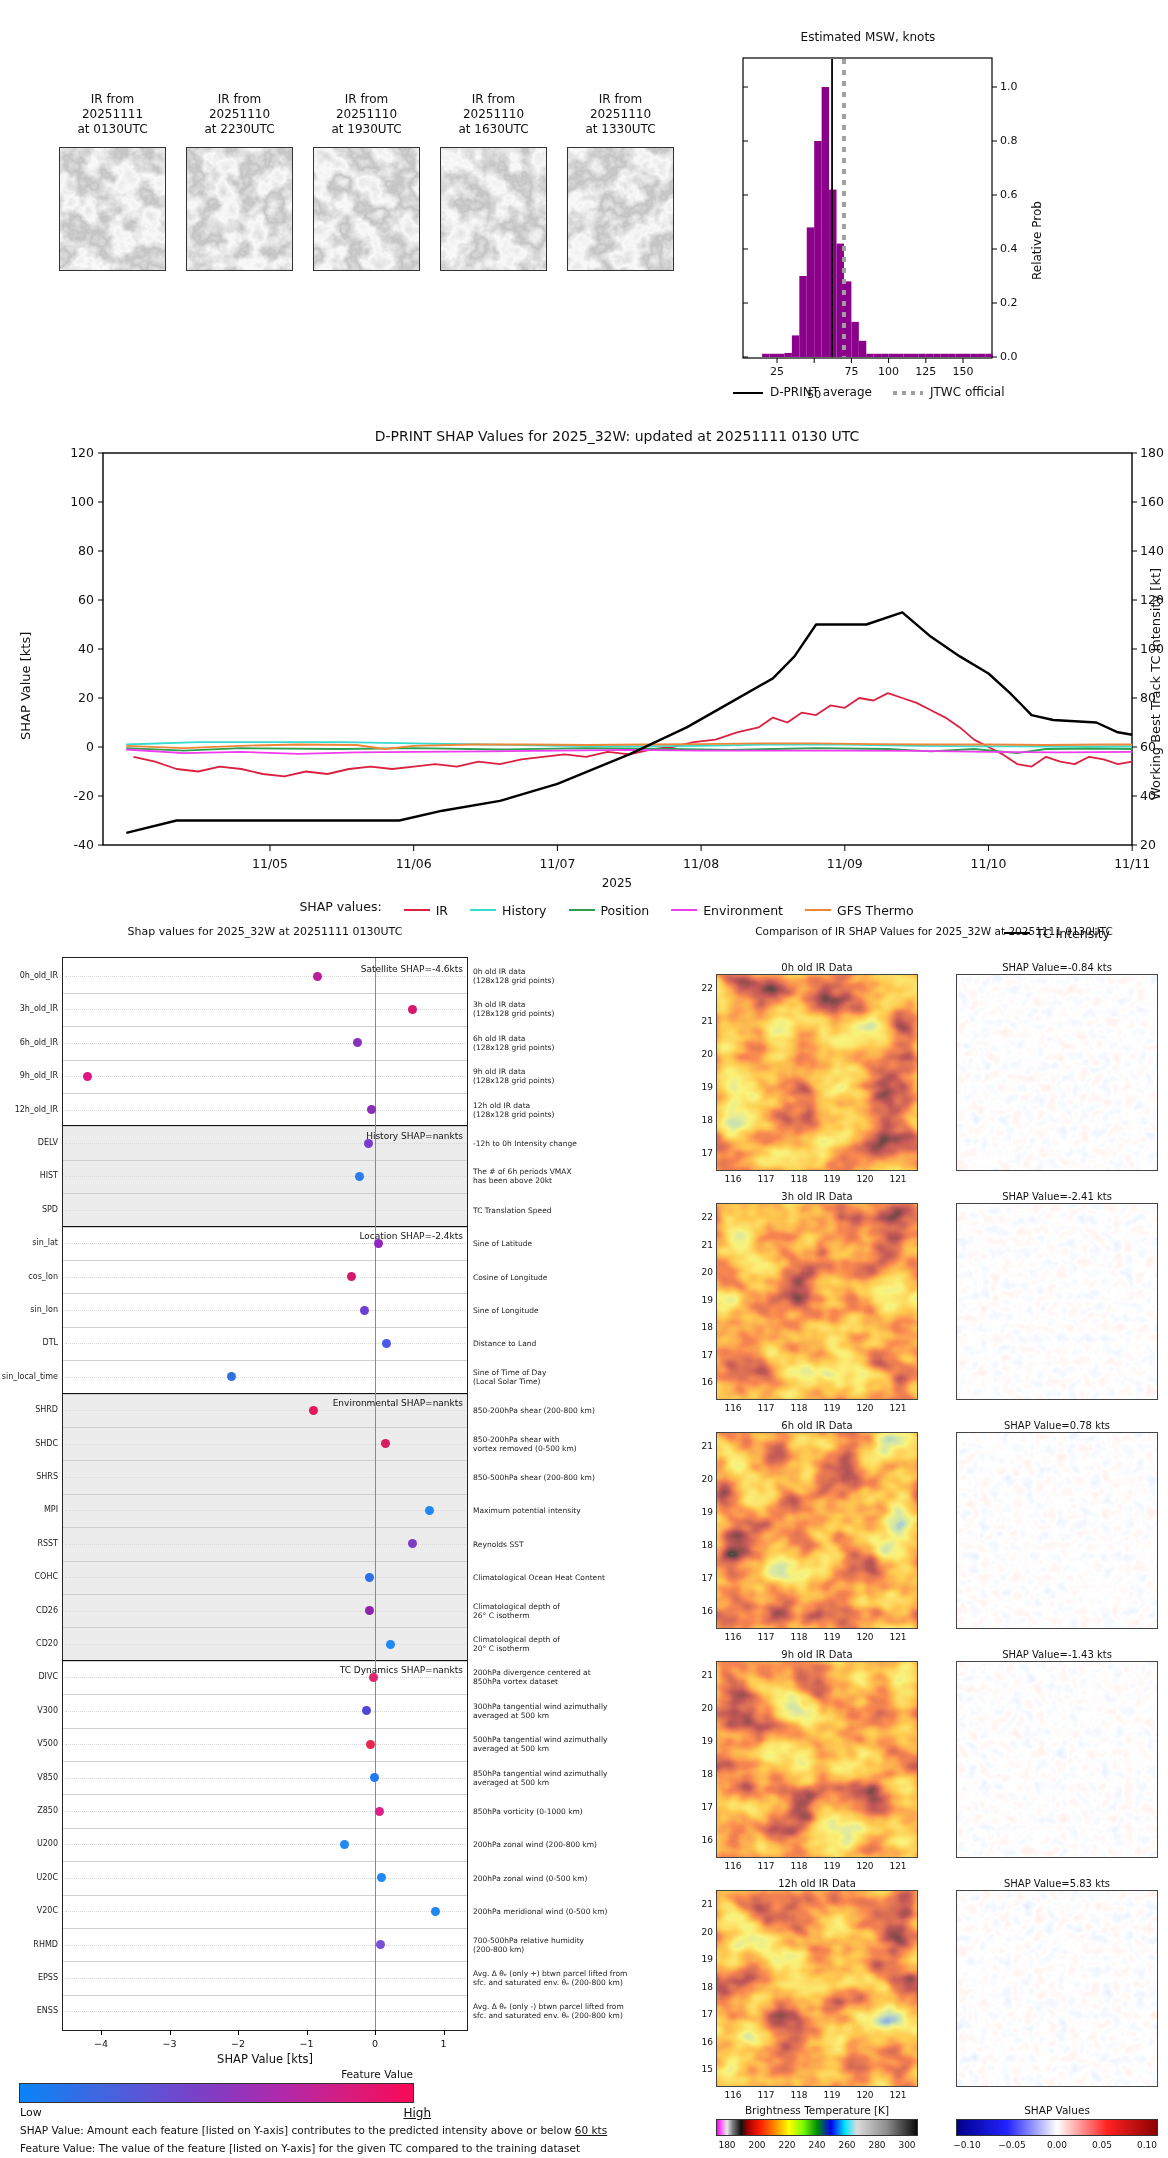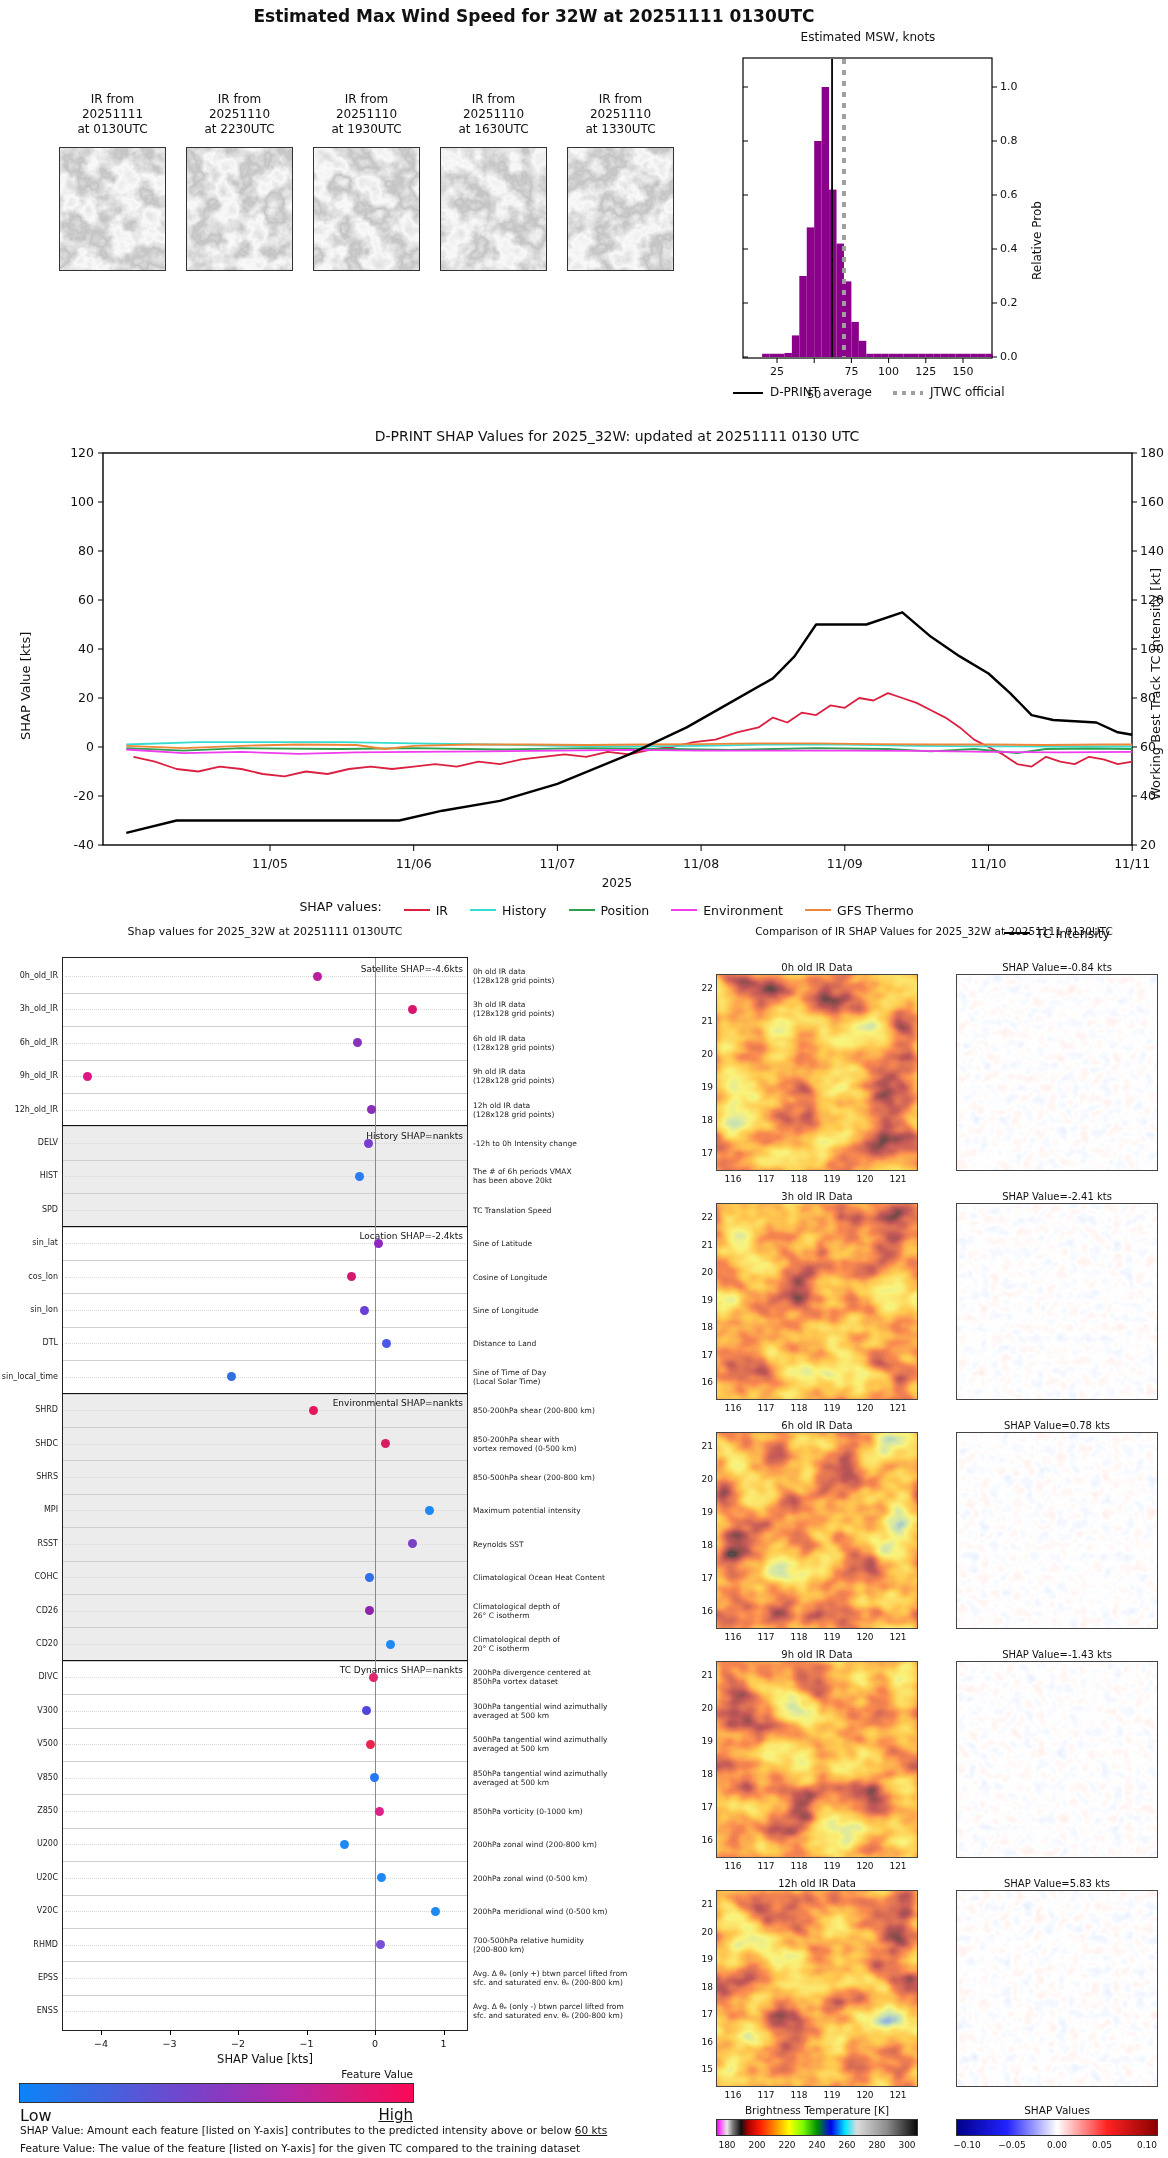--- a/index.html
+++ b/index.html
@@ -180,21 +180,20 @@
           <feComponentTransfer>
             <feFuncR type="table" tableValues="0.55 0.85 1 1 1"></feFuncR>
             <feFuncG type="table" tableValues="0.62 0.9 1 0.88 0.55"></feFuncG>
             <feFuncB type="table" tableValues="1 1 1 0.85 0.5"></feFuncB>
             <feFuncA type="linear" slope="0" intercept="1"></feFuncA>
           </feComponentTransfer>
         </filter>
       </defs>
     </svg>
 
-  <div id="page-title" class="abs ctr" style="left:134px;top:6px;width:800px;">Estimated Max Wind Speed for 32W at 20251111 0130UTC</div>
 
   <div class="abs ctr chart-title" style="left:743px;top:30px;width:250px;font-size:12px;">Estimated MSW, knots</div>
   <div class="abs vlabel" style="left:1030px;top:140px;height:140px;">Relative Prob</div>
 
   <div class="abs ctr chart-title" style="left:217px;top:428px;width:800px;font-size:14px;">D-PRINT SHAP Values for 2025_32W: updated at 20251111 0130 UTC</div>
   <div class="abs vlabel2" style="left:18px;top:560px;height:180px;">SHAP Value [kts]</div>
   <div class="abs vlabel2" style="left:1148px;top:500px;height:300px;">Working Best Track TC Intensity [kt]</div>
   <div class="abs ctr tick12" style="left:517px;top:876px;width:200px;">2025</div>
   <div id="ts-legend-row1" class="abs" style="left:103px;top:896px;width:1029px;text-align:center;"><span class="leg-item" style="margin-right: 22px;">SHAP values:</span><span class="leg-item" style="margin-right: 22px;">
         <span class="leg-line" style="border-top-color: rgb(220, 32, 64);"></span>
@@ -214,22 +213,22 @@
       </span></div>
   <div id="ts-legend-row2" class="abs" style="left:103px;top:919px;width:1029px;text-align:right;"><span class="leg-item" style="margin-right: 22px;">
         <span class="leg-line" style="border-top-color: rgb(0, 0, 0);"></span>
         <span>TC Intensity</span>
       </span></div>
 
   <div class="abs ctr" style="left:65px;top:925px;width:400px;font-size:11px;">Shap values for 2025_32W at 20251111 0130UTC</div>
   <div class="abs ctr tick" style="left:165px;top:2052px;width:200px;font-size:11.5px;">SHAP Value [kts]</div>
   <div class="abs r" style="left:213px;top:2068px;width:200px;font-size:10.5px;">Feature Value</div>
   <div class="cb" style="left:20px;top:2084px;width:393px;height:18px;background:linear-gradient(90deg,#0a84f8 0%,#3f66e0 20%,#6a4bd0 38%,#8a38c0 52%,#b428a8 68%,#d81b7c 84%,#fb0857 100%);"></div>
-  <div class="abs" style="left:20px;top:2106px;font-size:16px;">Low</div>
-  <div class="abs r" style="left:313px;top:2106px;width:100px;font-size:15px;text-decoration:underline;">High</div>
+  <div class="abs" style="left:20px;top:2106px;font-size:11px;">Low</div>
+  <div class="abs r" style="left:331px;top:2106px;width:100px;font-size:12px;text-decoration:underline;">High</div>
   <div class="fn" style="left:20px;top:2124px;">
     <span>SHAP Value: Amount each feature [listed on Y-axis] contributes to the predicted intensity above or below </span><span style="text-decoration:underline">60 kts</span>
   </div>
   <div class="fn" style="left:20px;top:2142px;">Feature Value: The value of the feature [listed on Y-axis] for the given TC compared to the training dataset</div>
 
   <div class="abs ctr" style="left:700px;top:925px;width:468px;font-size:10.5px;">Comparison of IR SHAP Values for 2025_32W at 20251111 0130UTC</div>
   <div class="abs ctr" style="left:697px;top:2104px;width:240px;font-size:10.5px;">Brightness Temperature [K]</div>
   <div class="cb" style="left:717px;top:2120px;width:200px;height:15px;background:linear-gradient(90deg,#ff00ff 0%,#e8e8e8 5%,#777 8%,#101010 12%,#b40000 16%,#ff2200 22%,#ff8c00 29%,#ffff00 36%,#7cfc00 43%,#009000 50%,#0000ee 57%,#00e5ff 64%,#dcdcdc 70%,#8c8c8c 85%,#0a0a0a 100%);"></div>
   <div class="abs ctr" style="left:937px;top:2104px;width:240px;font-size:10.5px;">SHAP Values</div>
   <div class="cb" style="left:957px;top:2120px;width:200px;height:15px;background:linear-gradient(90deg,#00008b 0%,#2222ff 25%,#ffffff 50%,#ff2222 75%,#8b0000 100%);"></div>

